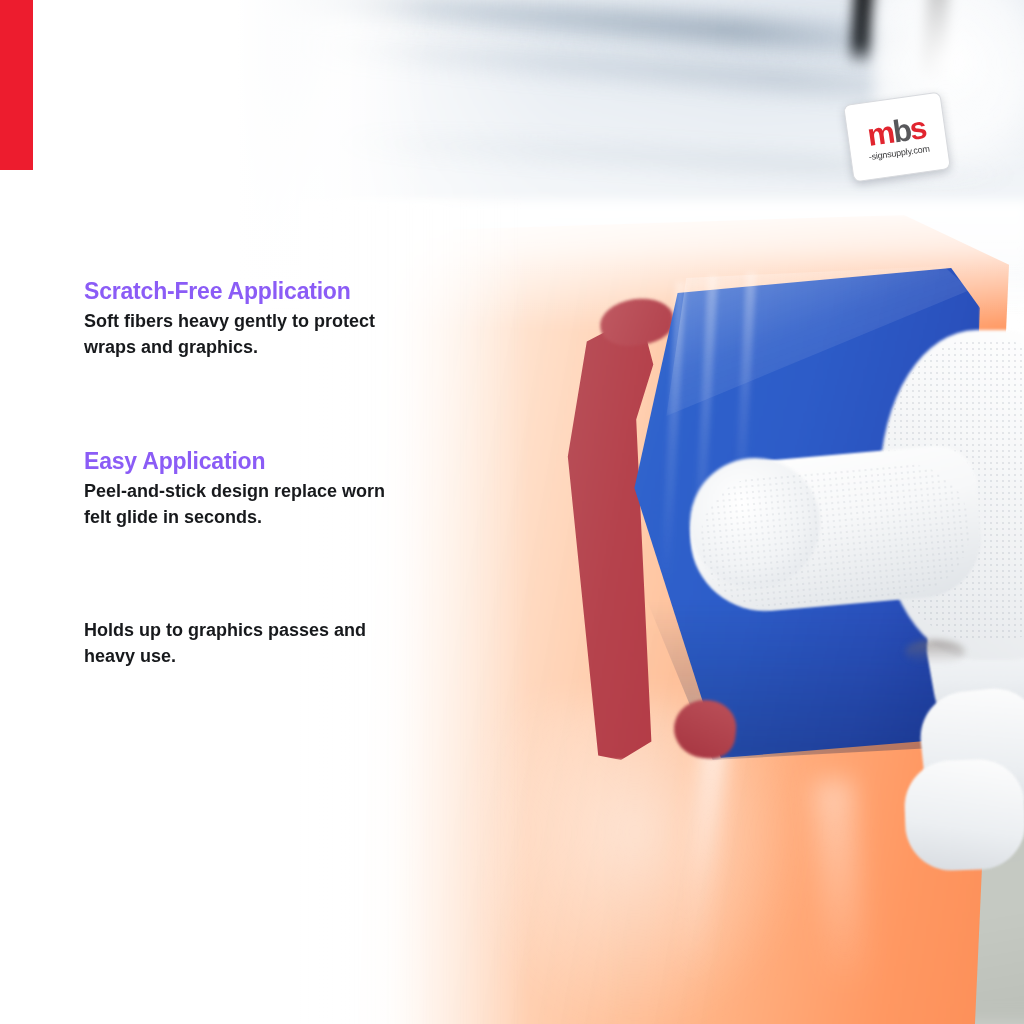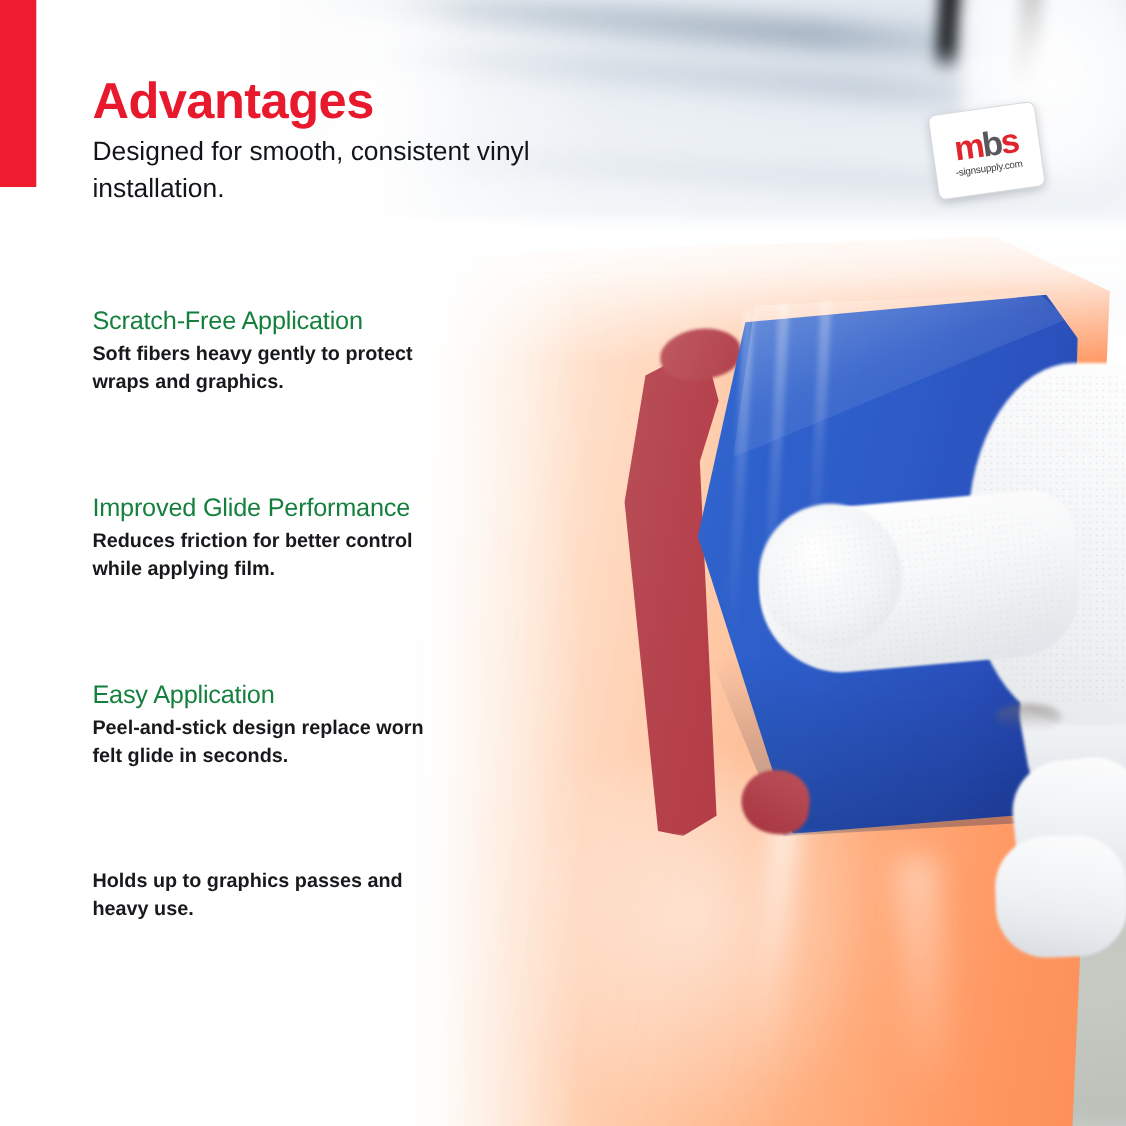--- a/index.html
+++ b/index.html
@@ -245,21 +245,21 @@
     letter-spacing:-.5px; line-height:1.02; margin:0 0 6px 0;
   }
   .subtitle{
     font-size:24px; font-weight:400; color:#111418;
     line-height:1.42; margin:0; max-width:440px;
   }
 
   .features{ position:absolute; left:84px; top:278px; width:470px; }
   .feature{ height:170px; }
   .feature-title{
-    font-size:23px; font-weight:400; color:#15803d;
+    font-size:23px; font-weight:700; color:#8b5cf6;
     line-height:1.15; margin:0 0 5px 0; letter-spacing:-.2px;
   }
   .feature-desc{
     font-size:18px; font-weight:700; color:#17191c;
     line-height:1.42; margin:0; max-width:330px;
   }
 
   
   .logo-card{
     position:absolute; left:848px; top:98px;
@@ -323,36 +323,28 @@
     <div class="knuckle-shade"></div>
     <div class="glove-thumb"></div>
     <div class="glove-thumb-tip"></div>
     <div class="thumb-texture"></div>
 
     <div class="left-wash"></div>
   </div>
 
   <div class="accent-bar"></div>
 
-  <div class="header">
-    <h1 class="title">Advantages</h1>
-    <p class="subtitle">Designed for smooth, consistent vinyl installation.</p>
-  </div>
 
   <div class="features">
 
     <div class="feature">
       <h2 class="feature-title">Scratch-Free Application</h2>
       <p class="feature-desc">Soft fibers heavy gently to protect wraps and graphics.</p>
     </div>
 
-    <div class="feature">
-      <h2 class="feature-title">Improved Glide Performance</h2>
-      <p class="feature-desc">Reduces friction for better control while applying film.</p>
-    </div>
 
     <div class="feature">
       <h2 class="feature-title">Easy Application</h2>
       <p class="feature-desc">Peel-and-stick design replace worn felt glide in seconds.</p>
     </div>
 
     <div class="feature">
       <p class="feature-desc">Holds up to graphics passes and heavy use.</p>
     </div>
 

